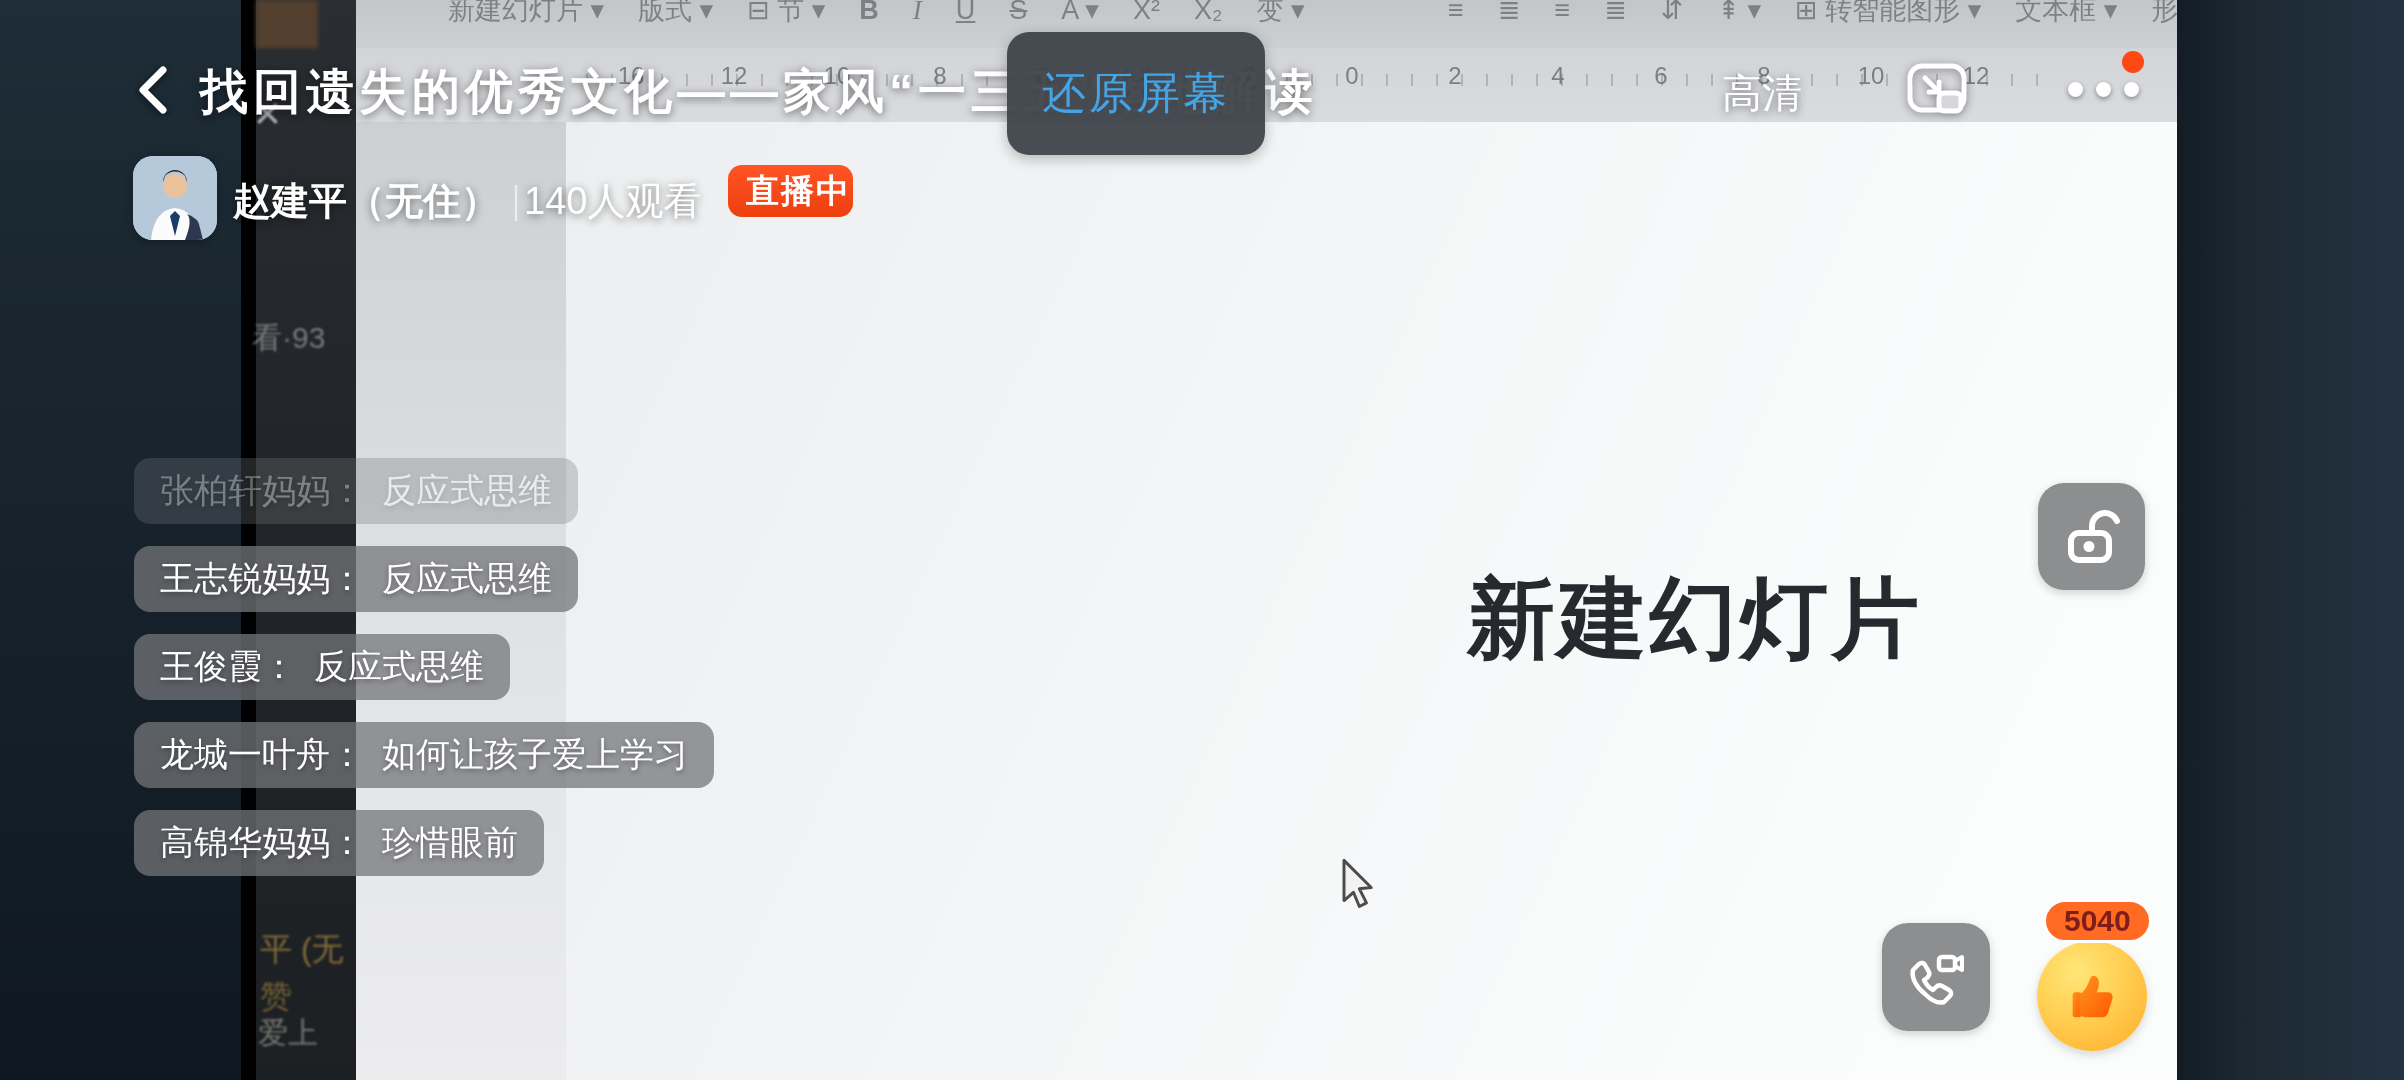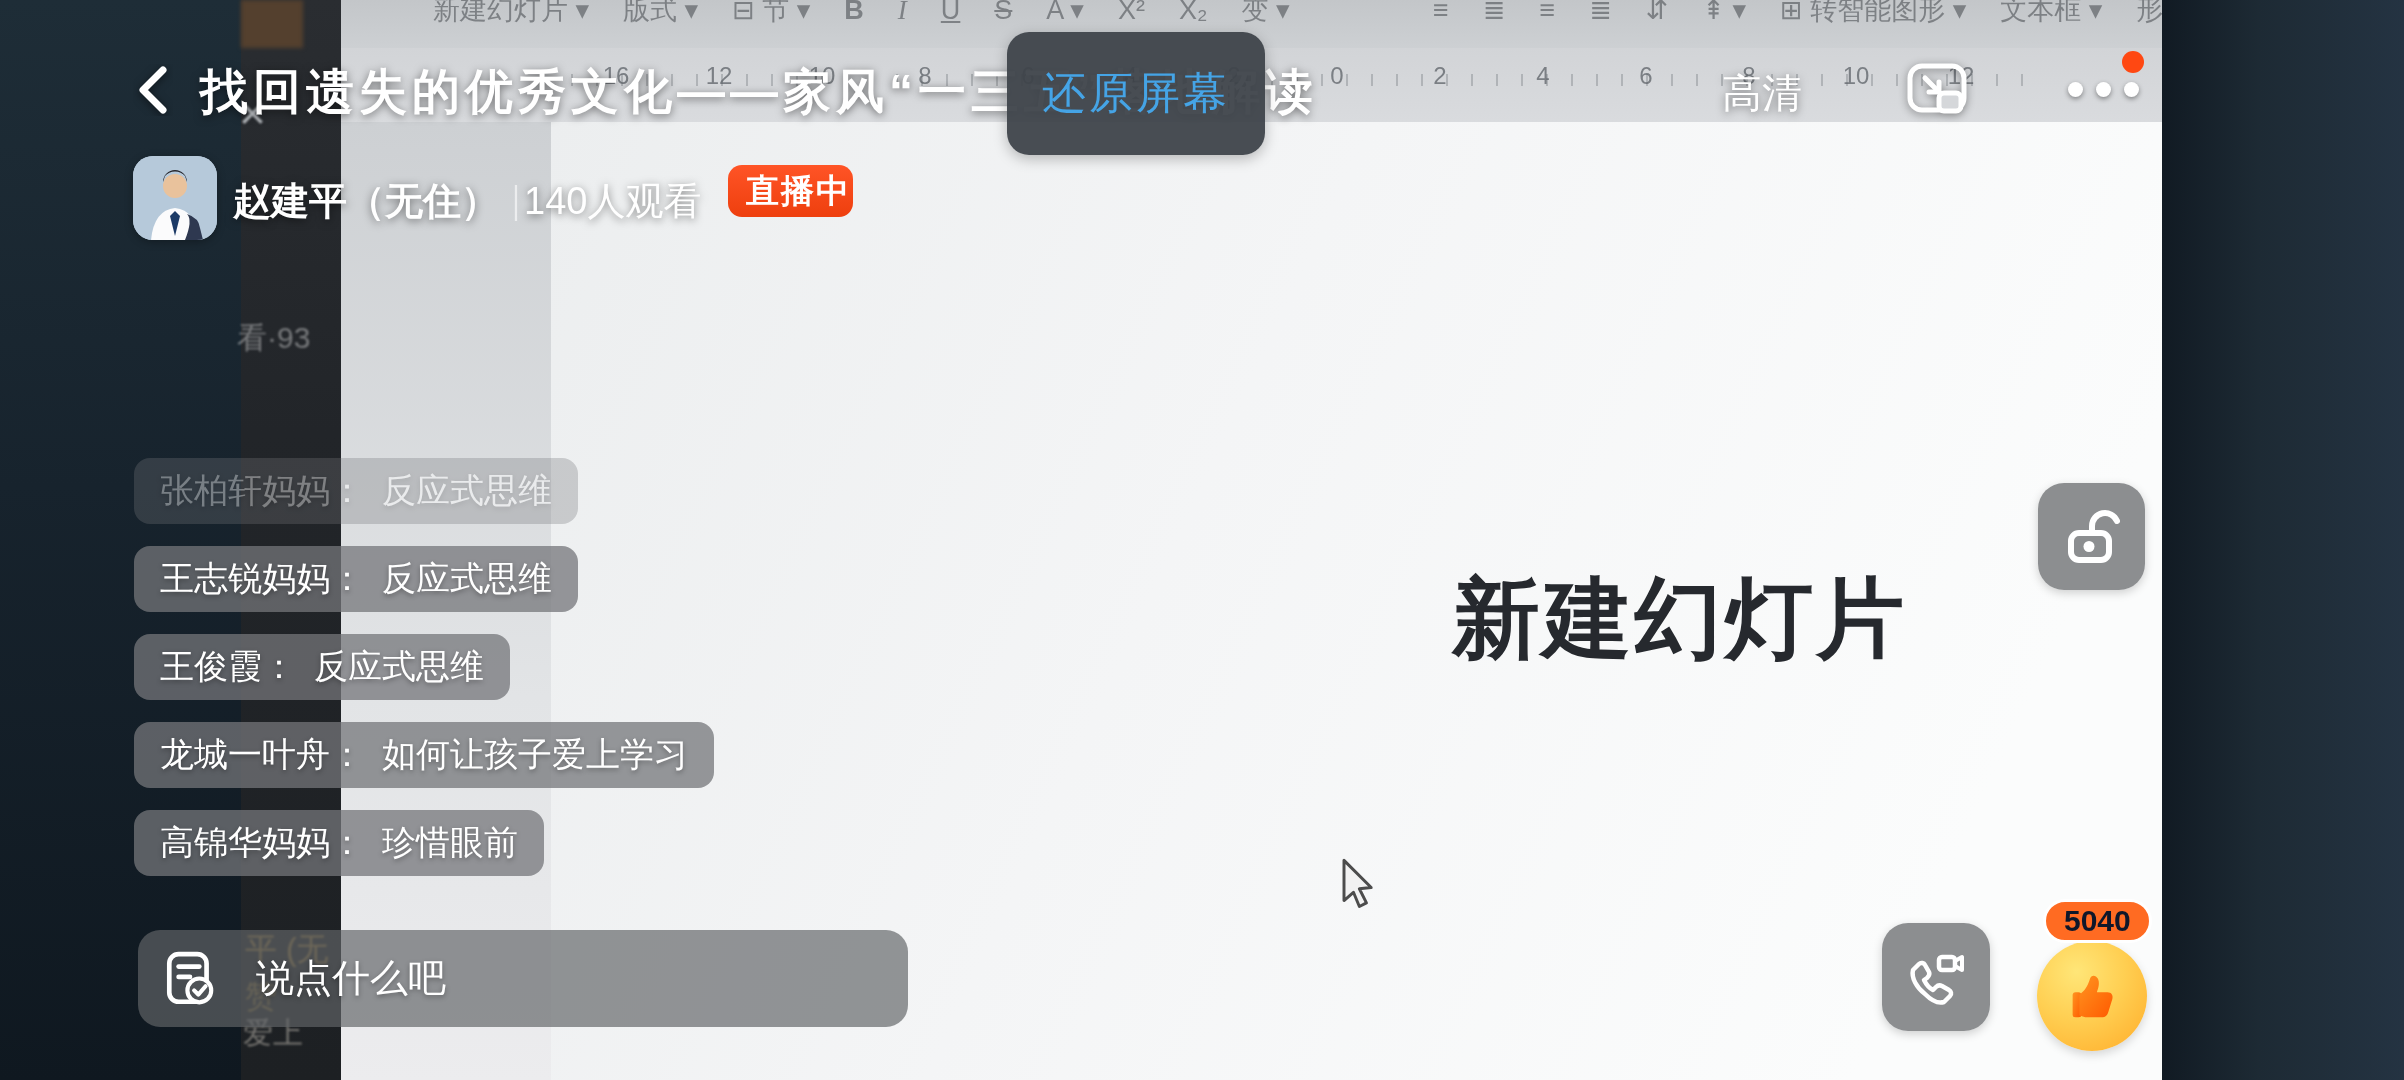--- a/index.html
+++ b/index.html
@@ -7,21 +7,21 @@
   body { font-family:"Liberation Sans","DejaVu Sans",sans-serif; position:relative; }
   .stage { position:absolute; inset:0; width:2404px; height:1080px; overflow:hidden; }
 
   
   .bg-left  { position:absolute; left:0; top:0; width:241px; height:1080px;
               background:linear-gradient(180deg,#1e2d37 0%,#17232d 45%,#0f1820 100%); }
   .bg-right { position:absolute; left:2162px; top:0; width:242px; height:1080px;
               background:linear-gradient(90deg,#111a23 0%,#1d2a34 40%,#243342 100%); }
 
   
-  .video { position:absolute; left:241px; top:0; width:1921px; height:1080px;
+  .video { position:absolute; left:256px; top:0; width:1921px; height:1080px;
            background:#f97316; z-index:1; }
   .strip { position:absolute; left:0; top:0; width:100px; height:1080px;
            background:linear-gradient(180deg,#2a2d31 0%,#222529 40%,#1d2023 100%); z-index:3; }
   .strip-brown { position:absolute; left:0; top:0; width:62px; height:48px; background:#54402e; filter:blur(2px); }
   .ghost { position:absolute; white-space:nowrap; filter:blur(1px); }
   .g-close { left:-2px; top:86px;  font-size:46px; color:rgba(235,240,244,.72); }
   .g-watch { left:-4px; top:318px; font-size:30px; color:rgba(255,255,255,.38); }
   .g-name  { left:4px;  top:928px; font-size:32px; color:rgba(216,170,72,.55); }
   .g-like  { left:4px;  top:975px; font-size:32px; color:rgba(216,170,72,.45); }
   .g-love  { left:2px;  top:1013px;font-size:30px; color:rgba(205,200,190,.5); }
@@ -90,21 +90,21 @@
            text-shadow:0 2px 5px rgba(0,0,0,.35); }
 
   
   .btn-sq { position:absolute; border-radius:26px; background:rgba(134,136,138,.95);
            display:flex; align-items:center; justify-content:center; z-index:5;
            box-shadow:0 3px 10px rgba(0,0,0,.18);}
   .btn-lock { left:2038px; top:483px; width:107px; height:107px; }
   .btn-call { left:1882px; top:923px; width:108px; height:108px; }
   .like-wrap { position:absolute; left:2037px; top:899px; width:112px; height:152px; z-index:5; }
   .like-badge { position:absolute; left:6px; top:0; height:44px; padding:0 18px; border-radius:22px;
-           background:#ff6b22; border:3px solid #fff; color:#0f172a; font-size:30px; font-weight:bold;
+           background:#ff6b22; border:3px solid #fff; color:#7f1d1d; font-size:30px; font-weight:bold;
            display:flex; align-items:center; justify-content:center; z-index:2; }
   .like-circle { position:absolute; left:0; top:42px; width:110px; height:110px; border-radius:50%;
            background:radial-gradient(circle at 36% 28%, #ffe678 0%, #ffcf52 45%, #ffab28 100%);
            display:flex; align-items:center; justify-content:center; z-index:1;
            box-shadow:0 4px 10px rgba(0,0,0,.15);}
 
   .cursor { position:absolute; left:1337px; top:858px; z-index:7; }
 </style>
 </head>
 <body>
@@ -234,30 +234,20 @@
     <span>龙城一叶舟</span>
       <span>：</span>
       <span class="msg">如何让孩子爱上学习</span>
   </div>
   <div class="pill" style="top:810px">
     <span>高锦华妈妈</span>
       <span>：</span>
       <span class="msg">珍惜眼前</span>
   </div>
 
-  <div class="input-bar">
-    <svg width="56" height="58" viewBox="0 0 48 56">
-      <rect x="4" y="4" width="36" height="46" rx="9" fill="none" stroke="#fff" stroke-width="4.5"></rect>
-      <line x1="13" y1="16" x2="33" y2="16" stroke="#fff" stroke-width="4.5" stroke-linecap="round"></line>
-      <line x1="13" y1="26" x2="24" y2="26" stroke="#fff" stroke-width="4.5" stroke-linecap="round"></line>
-      <circle cx="33" cy="39" r="11.5" fill="#4f5357" stroke="#fff" stroke-width="4"></circle>
-      <polyline points="28,39 32,43 39,35" fill="none" stroke="#fff" stroke-width="4" stroke-linecap="round" stroke-linejoin="round"></polyline>
-    </svg>
-    <span class="input-text">说点什么吧</span>
-  </div>
 
   <div class="btn-sq btn-lock">
     <svg width="64" height="64" viewBox="0 0 64 64">
       <path d="M32 28 v-7 a13 13 0 0 1 25 -5" fill="none" stroke="#fff" stroke-width="6" stroke-linecap="round"></path>
       <rect x="11" y="28" width="38" height="27" rx="8" fill="none" stroke="#fff" stroke-width="6"></rect>
       <circle cx="29" cy="41.5" r="5.5" fill="#fff"></circle>
     </svg>
   </div>
 
   <div class="btn-sq btn-call">

